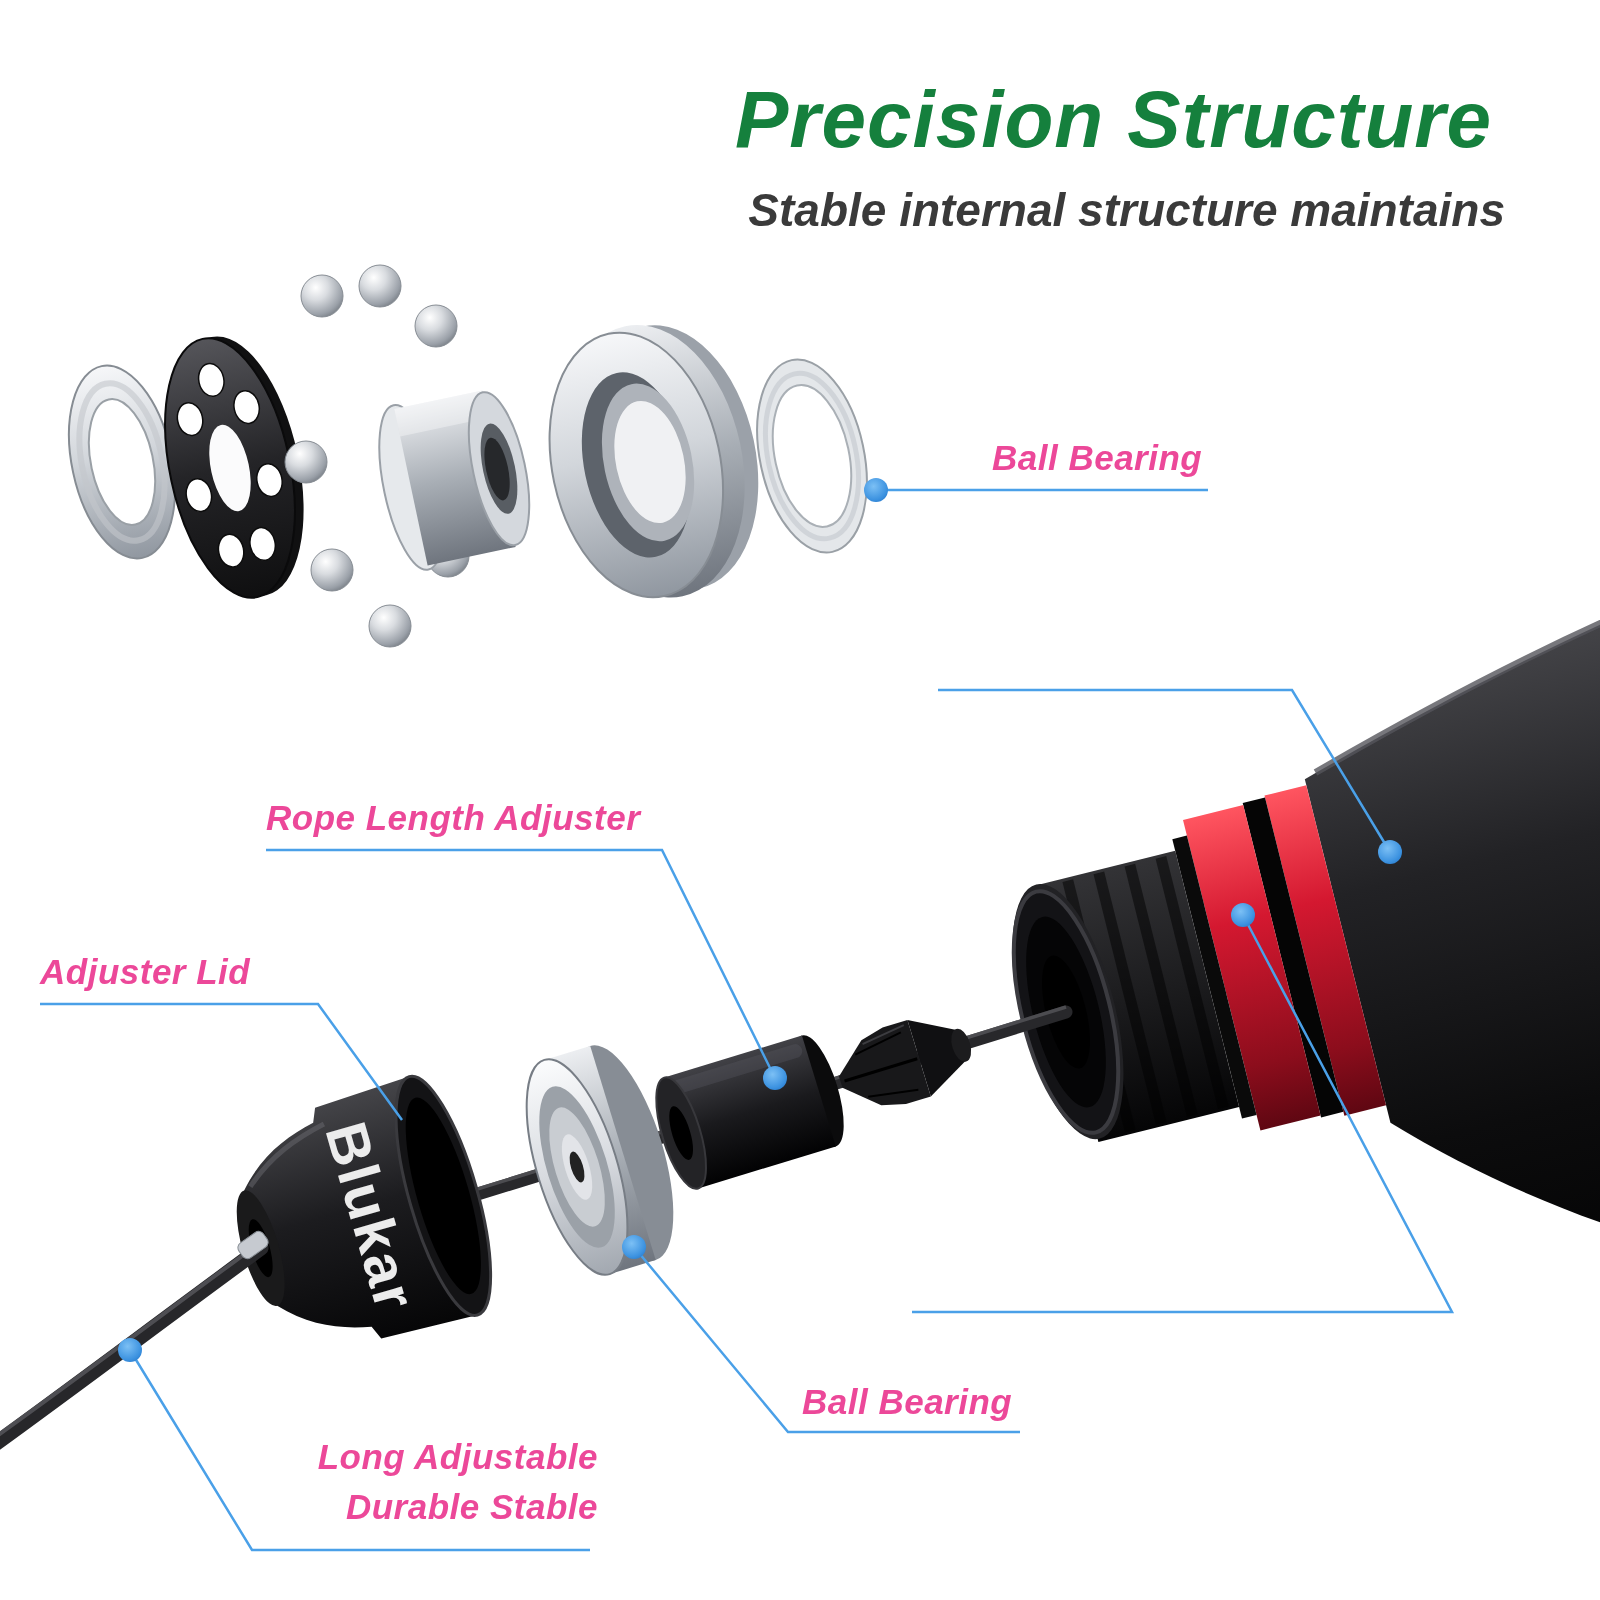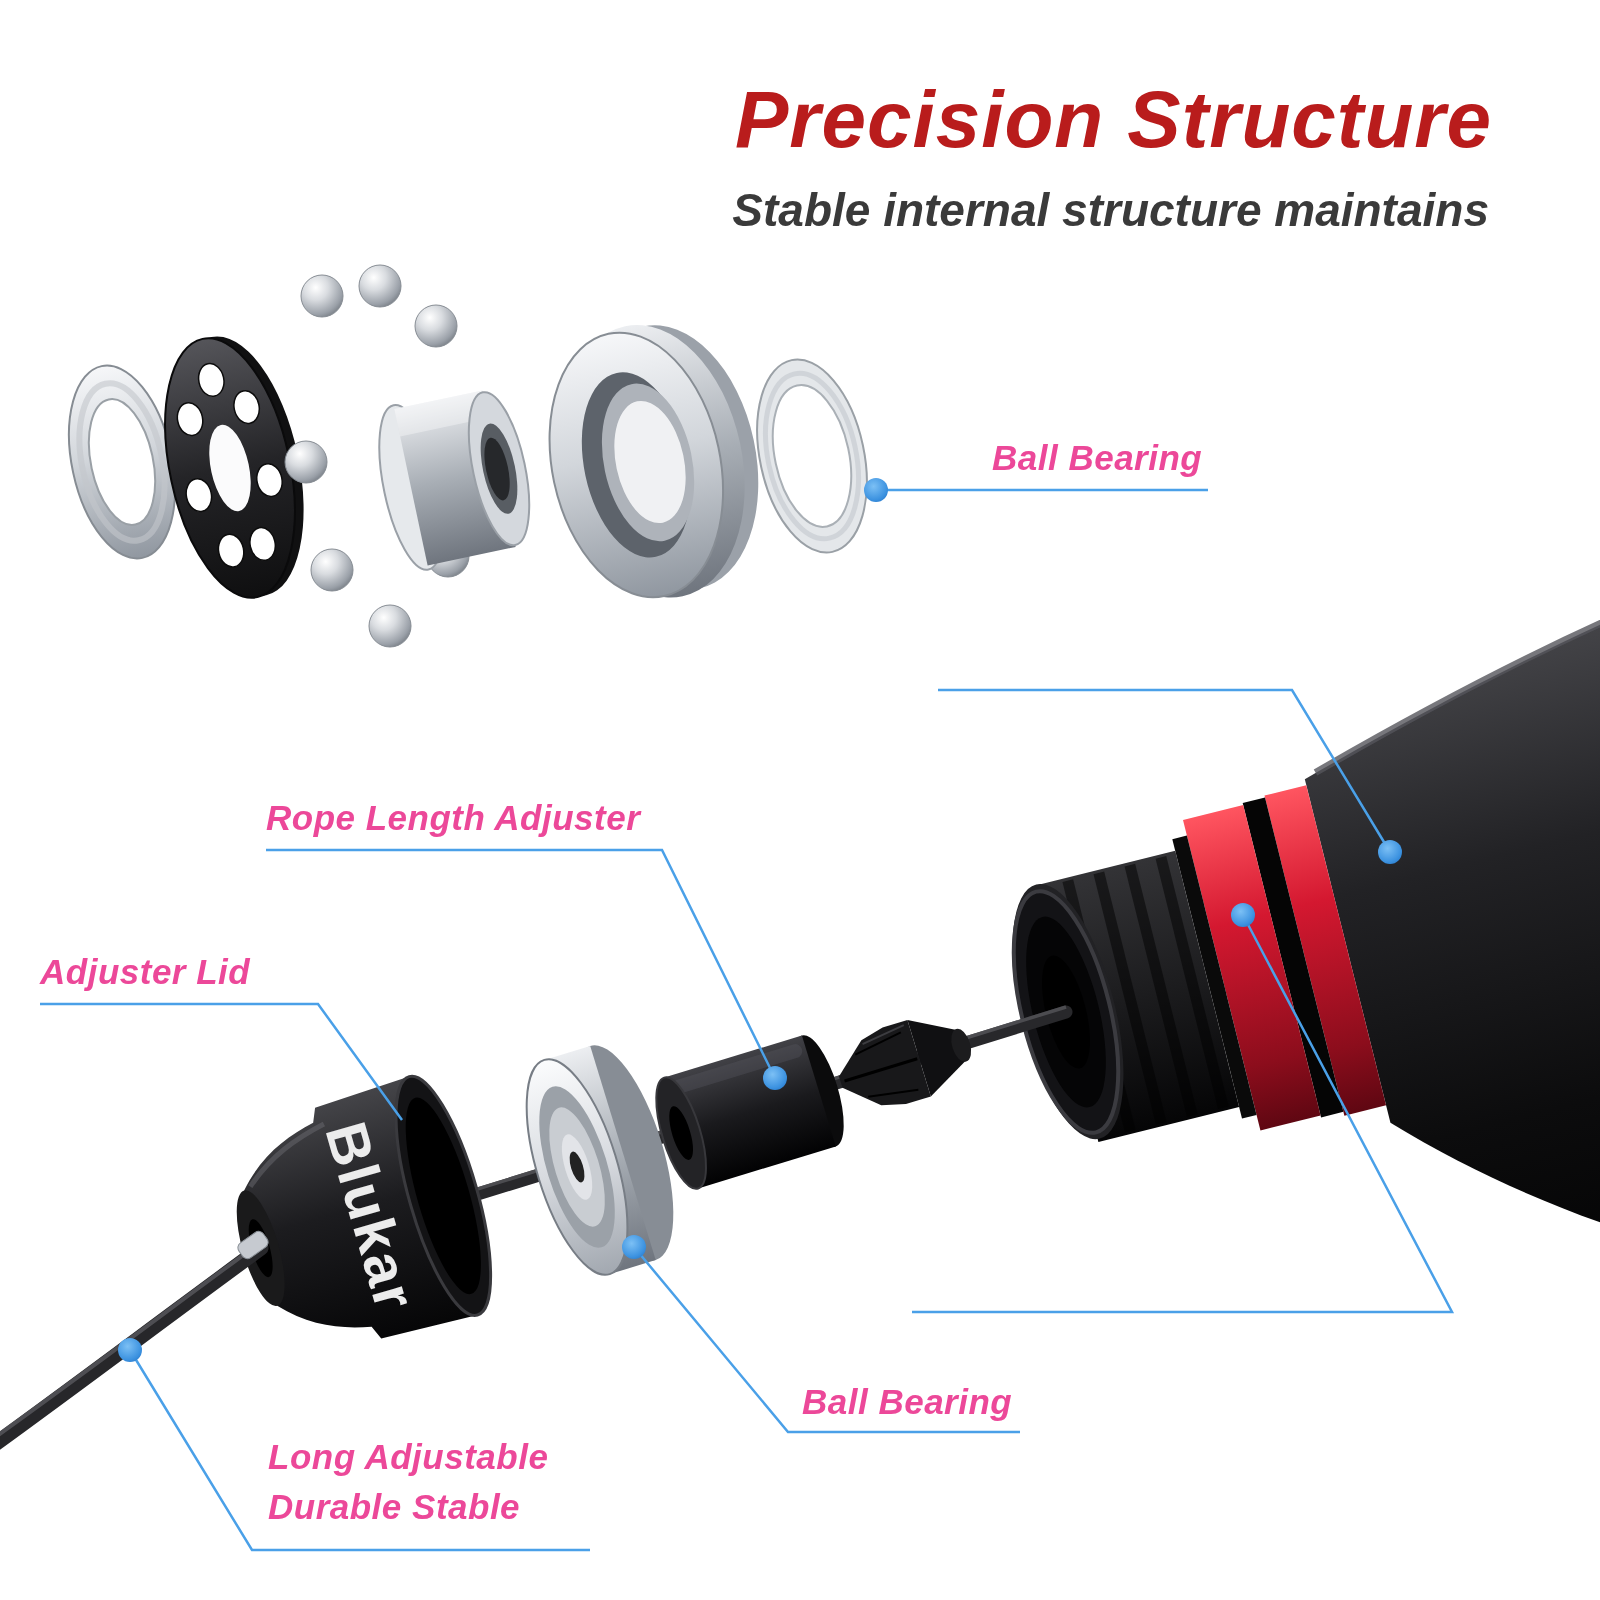--- a/index.html
+++ b/index.html
@@ -1,25 +1,25 @@
 <!DOCTYPE html>
 <html><head>
 <meta charset="utf-8">
 <style>
   html,body{margin:0;padding:0;background:#fff;}
   .stage{position:relative;width:1600px;height:1600px;background:#ffffff;overflow:hidden;
          font-family:"Liberation Sans",sans-serif;}
   svg.art{position:absolute;left:0;top:0;z-index:1;}
   .title{position:absolute;top:74px;right:108px;font-size:80px;font-weight:bold;font-style:italic;
-         color:#b91c1c;letter-spacing:1px;z-index:2;white-space:nowrap;}
-  .subtitle{position:absolute;top:182px;right:111px;font-size:46px;font-weight:bold;
+         color:#15803d;letter-spacing:1px;z-index:2;white-space:nowrap;}
+  .subtitle{position:absolute;top:182px;right:95px;font-size:46px;font-weight:bold;
          font-style:italic;color:#3a3a3a;line-height:1.22;z-index:2;}
   .label{position:absolute;font-style:italic;font-weight:bold;color:#ec4899;font-size:35px;
          letter-spacing:.5px;white-space:nowrap;z-index:2;}
-  .cable-label{text-align:left;white-space:normal;width:330px;line-height:1.42;}
+  .cable-label{text-align:right;white-space:normal;width:330px;line-height:1.42;}
 </style>
 </head>
 <body>
 
 <div class="stage">
 
 <svg class="art" width="1600" height="1600" viewBox="0 0 1600 1600">
   <defs>
     <linearGradient id="metalFace" x1="0" y1="0" x2="0" y2="1">
       <stop offset="0" stop-color="#f6f7f9"></stop>

